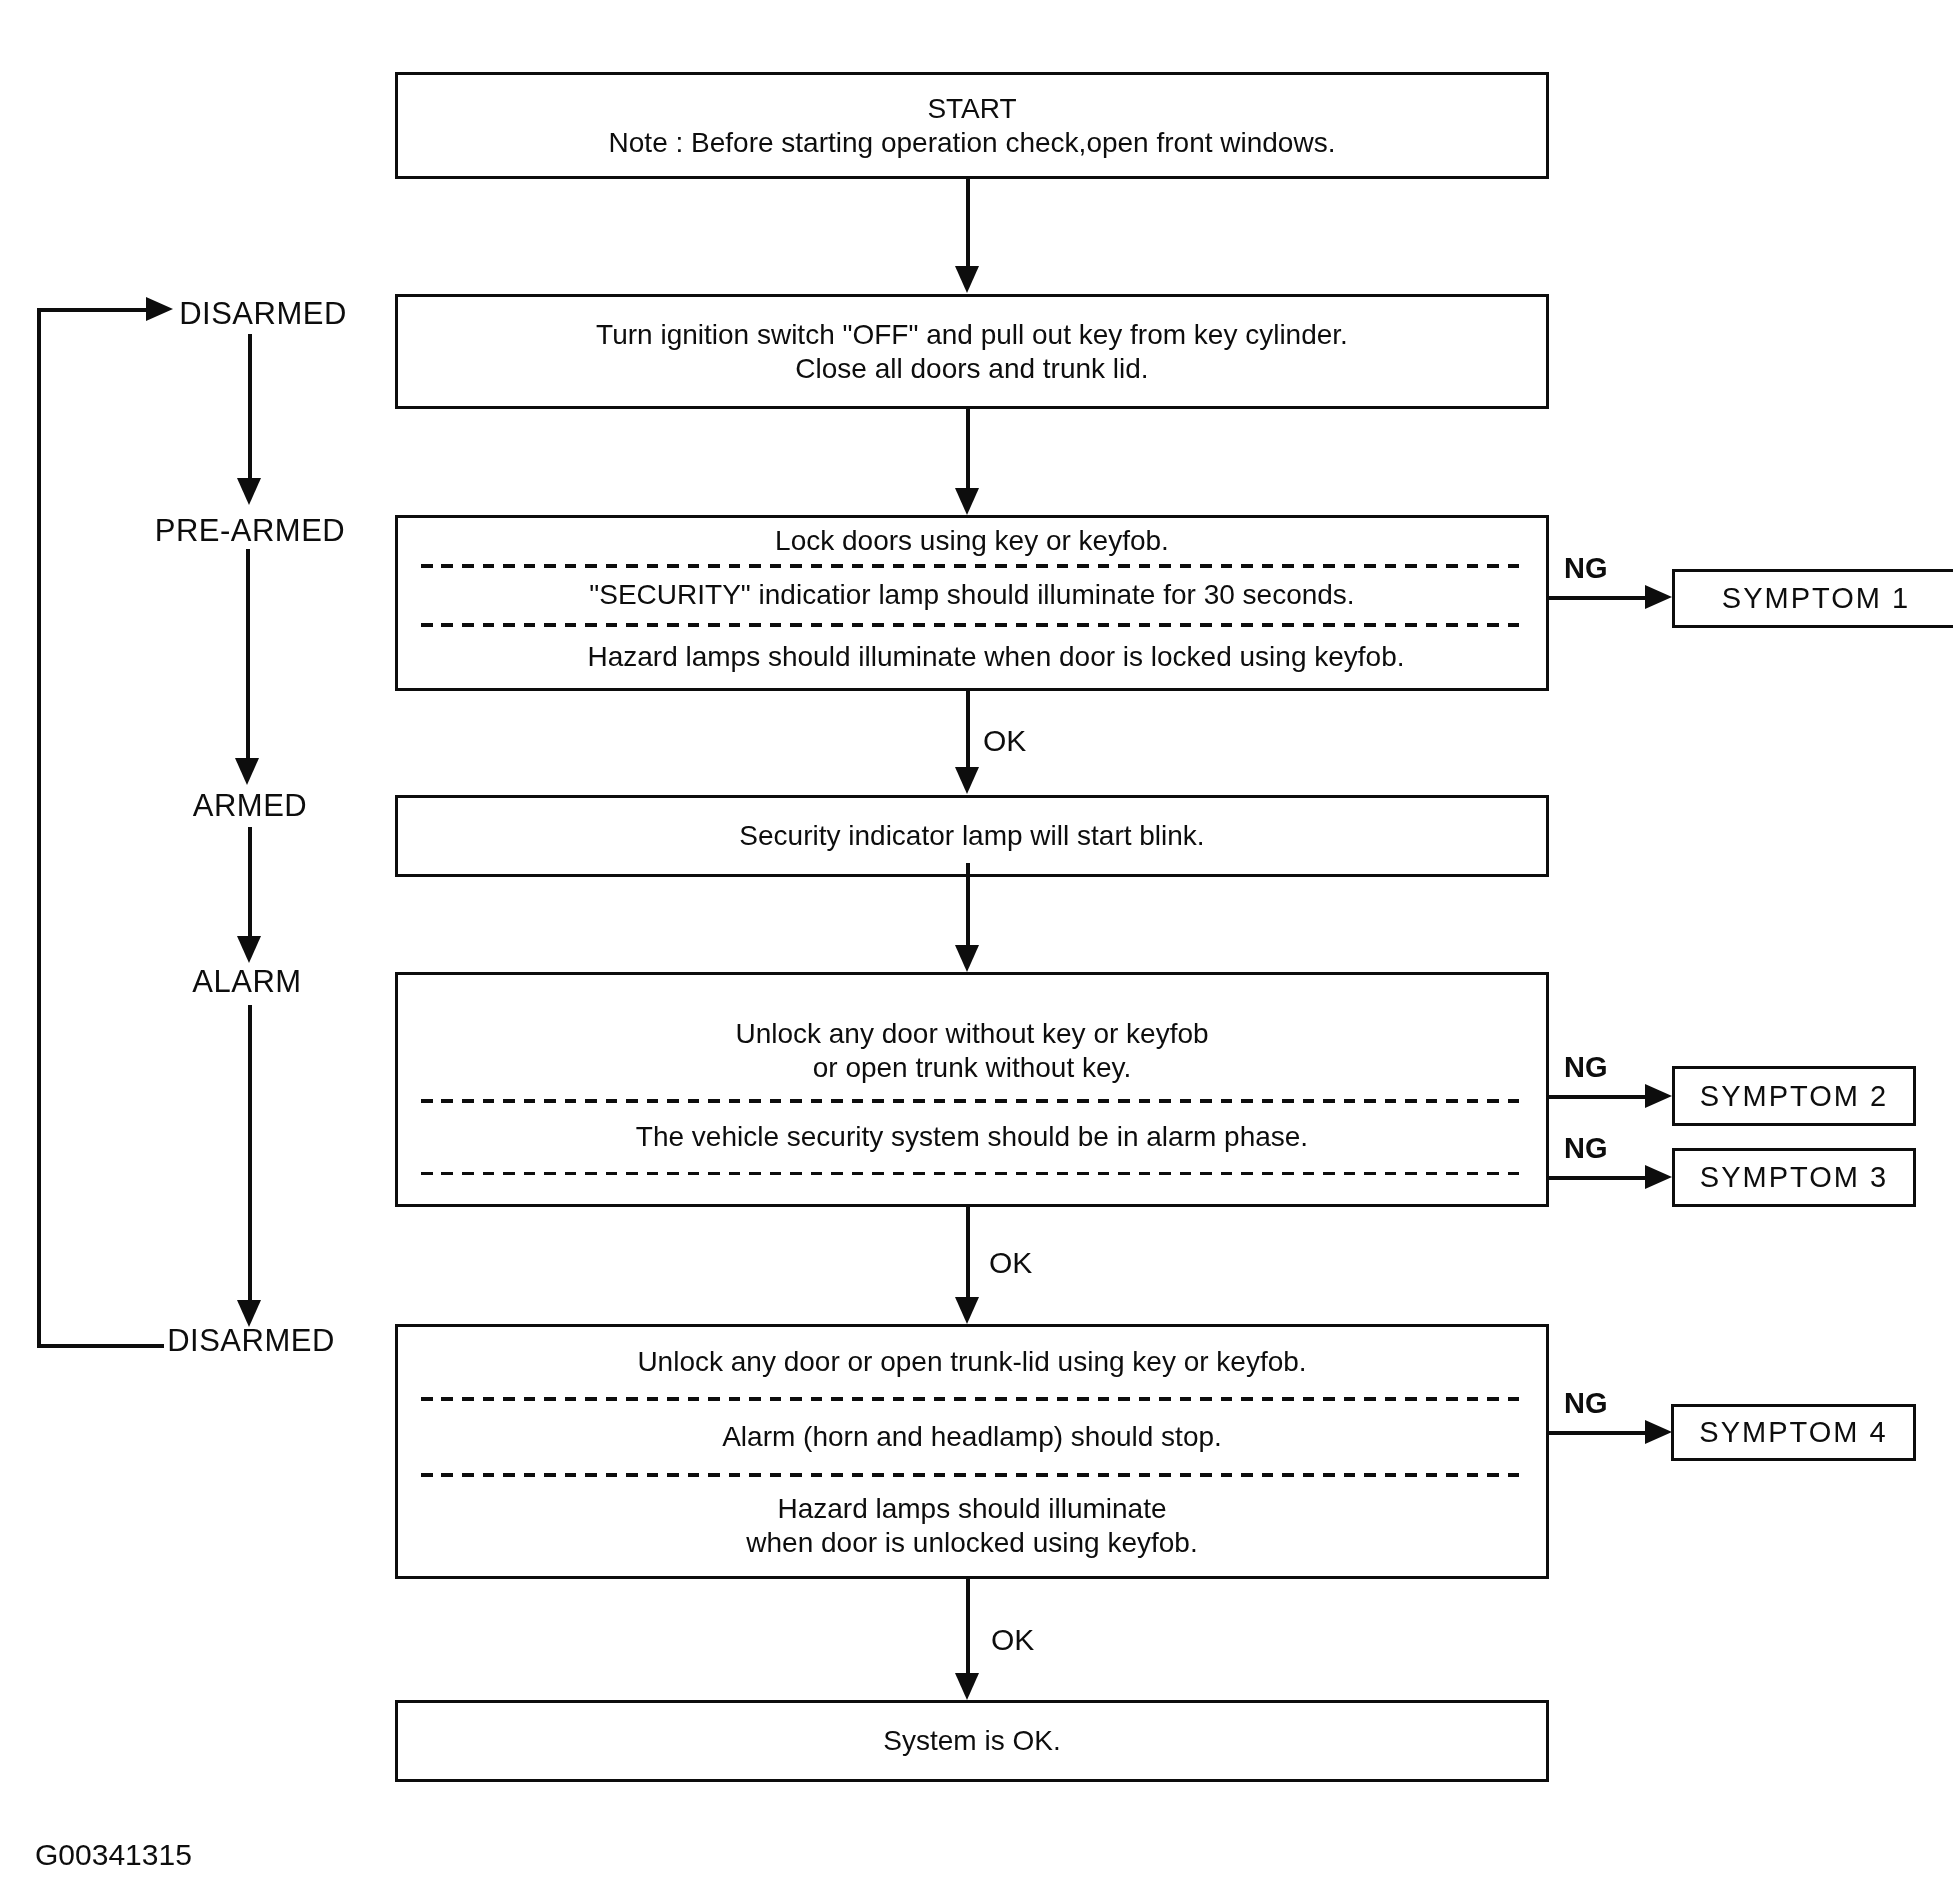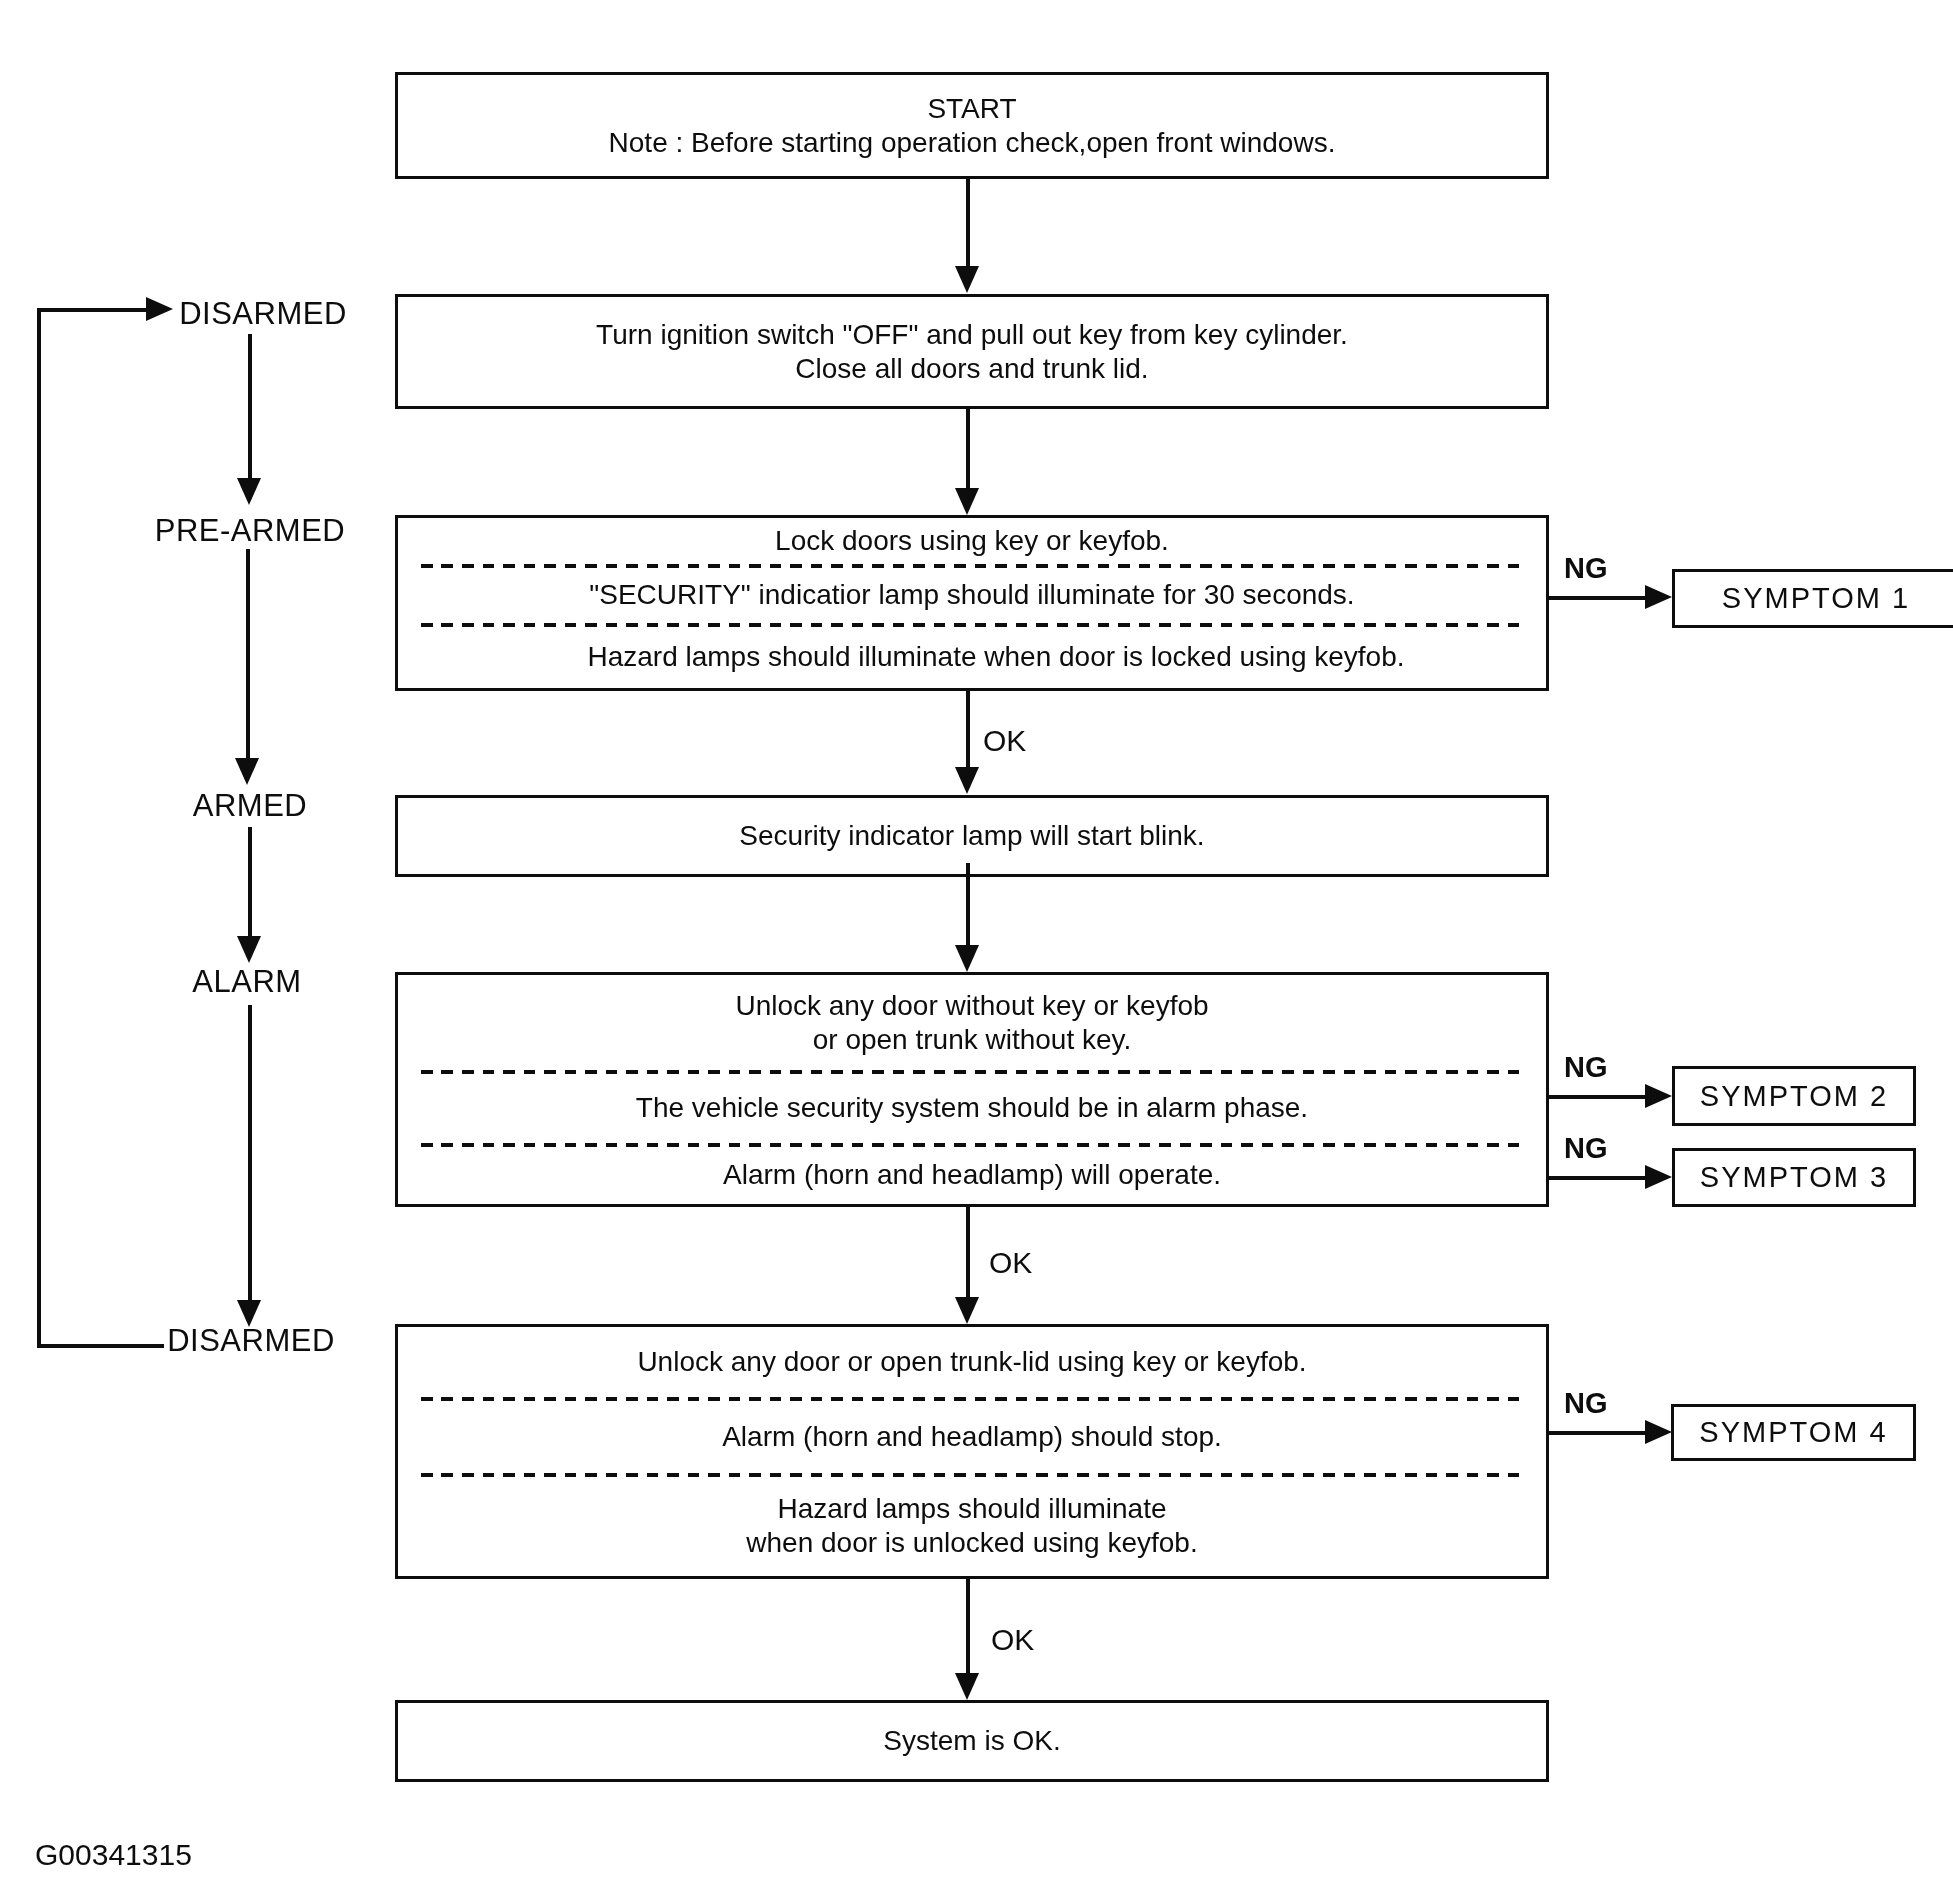--- a/index.html
+++ b/index.html
@@ -167,23 +167,20 @@
   <div class="box" style="left:395px; top:972px; width:1154px; height:235px;">
     <div class="row" style="flex:0 0 95px;">
       <div class="txt">Unlock any door without key or keyfob</div>
       <div class="txt">or open trunk without key.</div>
     </div>
     <div class="sep"></div>
     <div class="row" style="flex:0 0 69px;">
       <div class="txt">The vehicle security system should be in alarm phase.</div>
     </div>
     <div class="sep"></div>
-    <div class="row" style="flex:1 1 auto;">
-      <div class="txt">Alarm (horn and headlamp) will operate.</div>
-    </div>
   </div>
 
   <div class="box" style="left:395px; top:1324px; width:1154px; height:255px;">
     <div class="row" style="flex:0 0 70px;">
       <div class="txt">Unlock any door or open trunk-lid using key or keyfob.</div>
     </div>
     <div class="sep"></div>
     <div class="row" style="flex:0 0 72px;">
       <div class="txt">Alarm (horn and headlamp) should stop.</div>
     </div>

